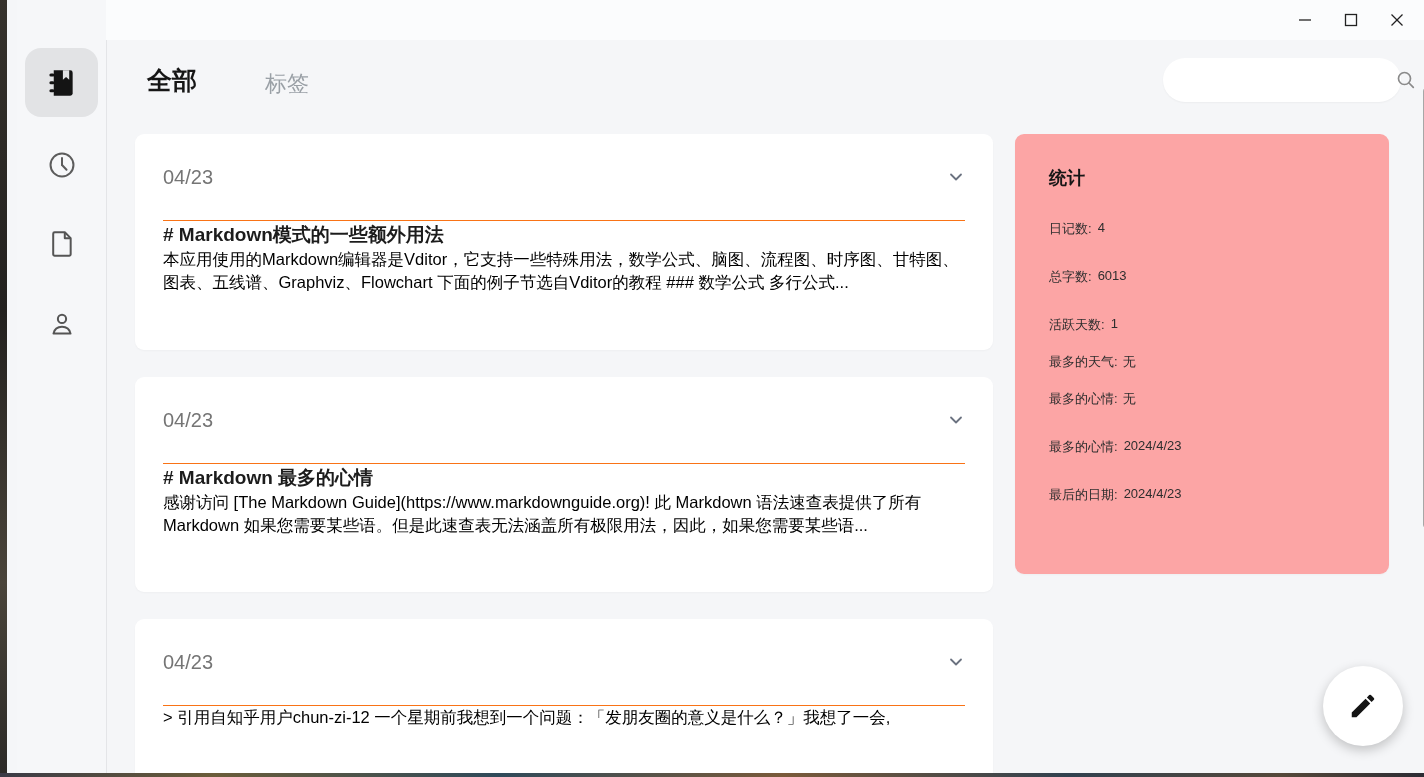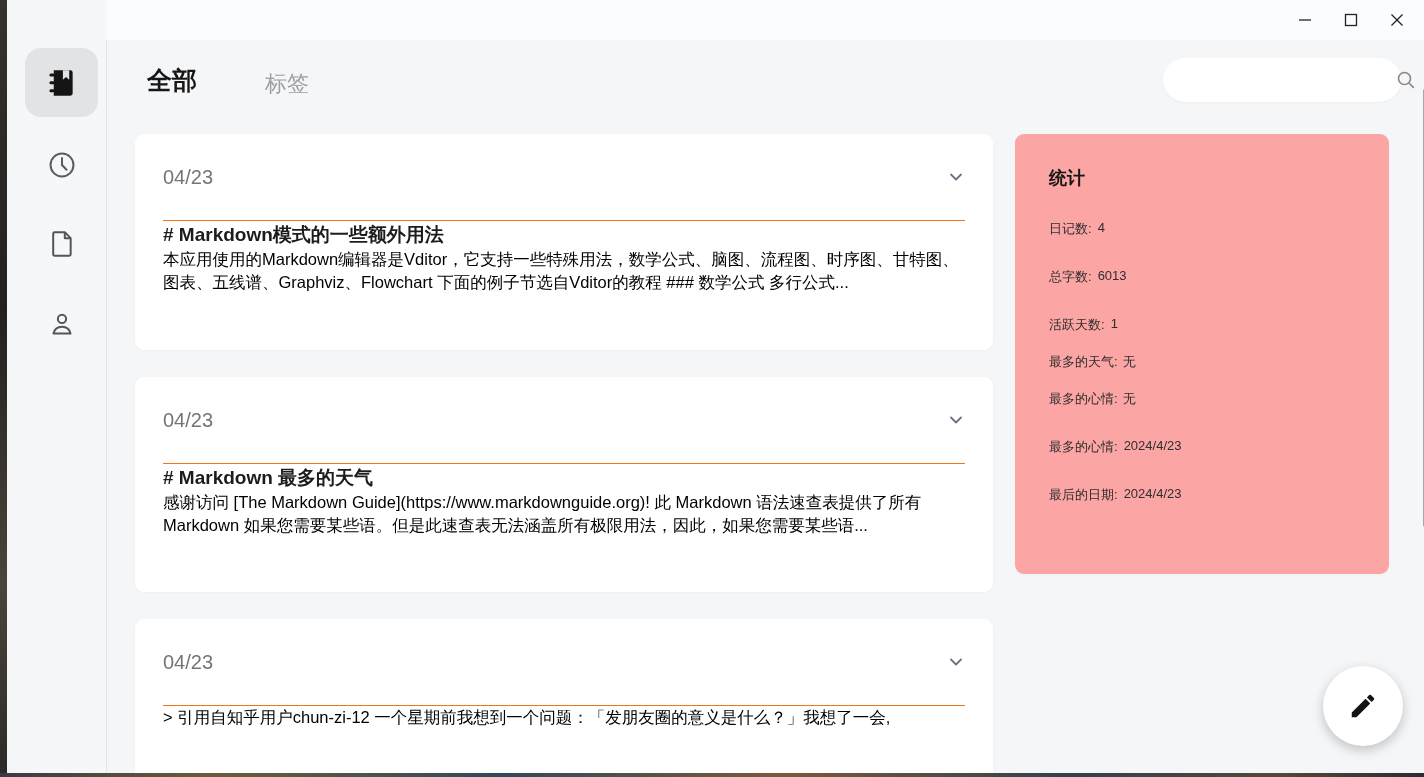--- a/index.html
+++ b/index.html
@@ -162,21 +162,21 @@
 
   <div class="card card-2">
     <div class="card-header">
       <span class="card-date">04/23</span>
       <span class="chevron">
         <svg width="18" height="18" viewBox="0 0 18 18">
           <polyline points="4,6.5 9,11.5 14,6.5" fill="none" stroke="#6b7280" stroke-width="1.8" stroke-linecap="round" stroke-linejoin="round"></polyline>
         </svg>
       </span>
     </div>
-    <div class="card-title"># Markdown 最多的天气</div>
+    <div class="card-title"># Markdown 最多的心情</div>
     <div class="card-preview">感谢访问 [The Markdown Guide](https://www.markdownguide.org)! 此 Markdown 语法速查表提供了所有 Markdown 如果您需要某些语。但是此速查表无法涵盖所有极限用法，因此，如果您需要某些语...</div>
   </div>
 
   <div class="card card-3">
     <div class="card-header">
       <span class="card-date">04/23</span>
       <span class="chevron">
         <svg width="18" height="18" viewBox="0 0 18 18">
           <polyline points="4,6.5 9,11.5 14,6.5" fill="none" stroke="#6b7280" stroke-width="1.8" stroke-linecap="round" stroke-linejoin="round"></polyline>
         </svg>

